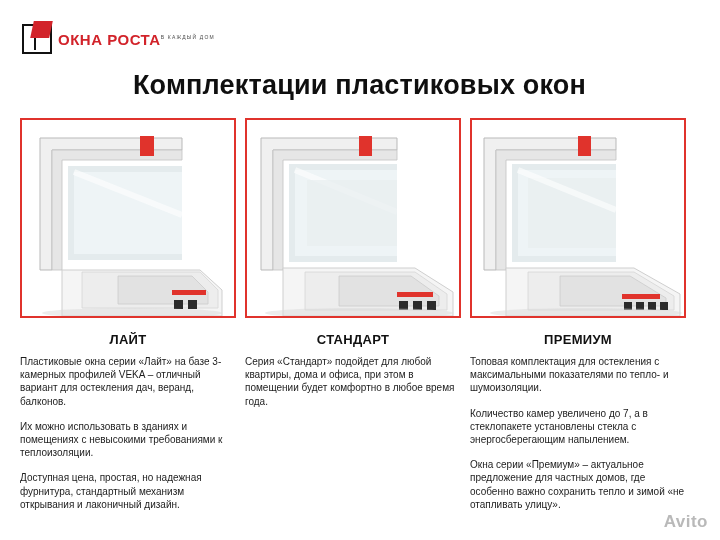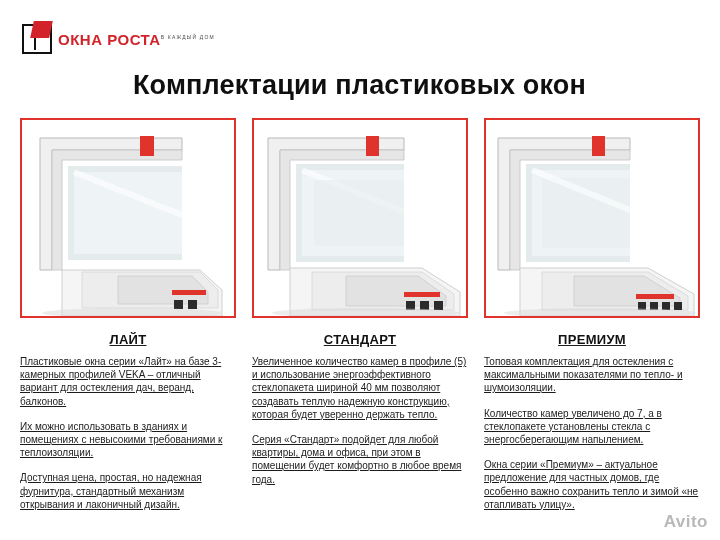--- a/index.html
+++ b/index.html
@@ -85,22 +85,21 @@
     letter-spacing: 0.2px;
   }
 
   
   .columns {
     position: absolute;
     left: 20px;
     top: 118px;
     width: 680px;
     display: flex;
-    gap: 16px;
-    text-decoration: underline;
+    gap: 9px;
   }
   .column {
     width: 216px;
   }
 
   .img-frame {
     width: 216px;
     height: 200px;
     border: 2px solid #e0332c;
     box-sizing: border-box;
@@ -215,21 +214,20 @@
           <rect x="150" y="172" width="36" height="5" fill="#e0332c"></rect>
           <rect x="152" y="181" width="9" height="9" fill="#2b2b2b"></rect>
           <rect x="166" y="181" width="9" height="9" fill="#2b2b2b"></rect>
           <rect x="180" y="181" width="9" height="9" fill="#2b2b2b"></rect>
           <ellipse cx="112" cy="193" rx="94" ry="5" fill="#d9d9d9" opacity="0.5"></ellipse>
         </svg>
       </div>
     </div>
     <div class="col-title">СТАНДАРТ</div>
     <div class="col-body">
-      <p>Увеличенное количество камер в профиле (5) и использование энергоэффективного стеклопакета шириной 40 мм позволяют создавать теплую надежную конструкцию, которая будет уверенно держать тепло.</p>
       <p>Серия «Стандарт» подойдет для любой квартиры, дома и офиса, при этом в помещении будет комфортно в любое время года.</p>
     </div>
   </div>
 
   <div class="column">
     <div class="img-frame">
       <div class="win">
         <svg width="212" height="196" viewBox="0 0 212 196" xmlns="http://www.w3.org/2000/svg">
           <rect x="0" y="0" width="212" height="196" fill="#ffffff"></rect>
           <polygon points="12,18 144,18 144,30 24,30 24,150 12,150" fill="#f0f0f0" stroke="#b9b9b9" stroke-width="1"></polygon>

